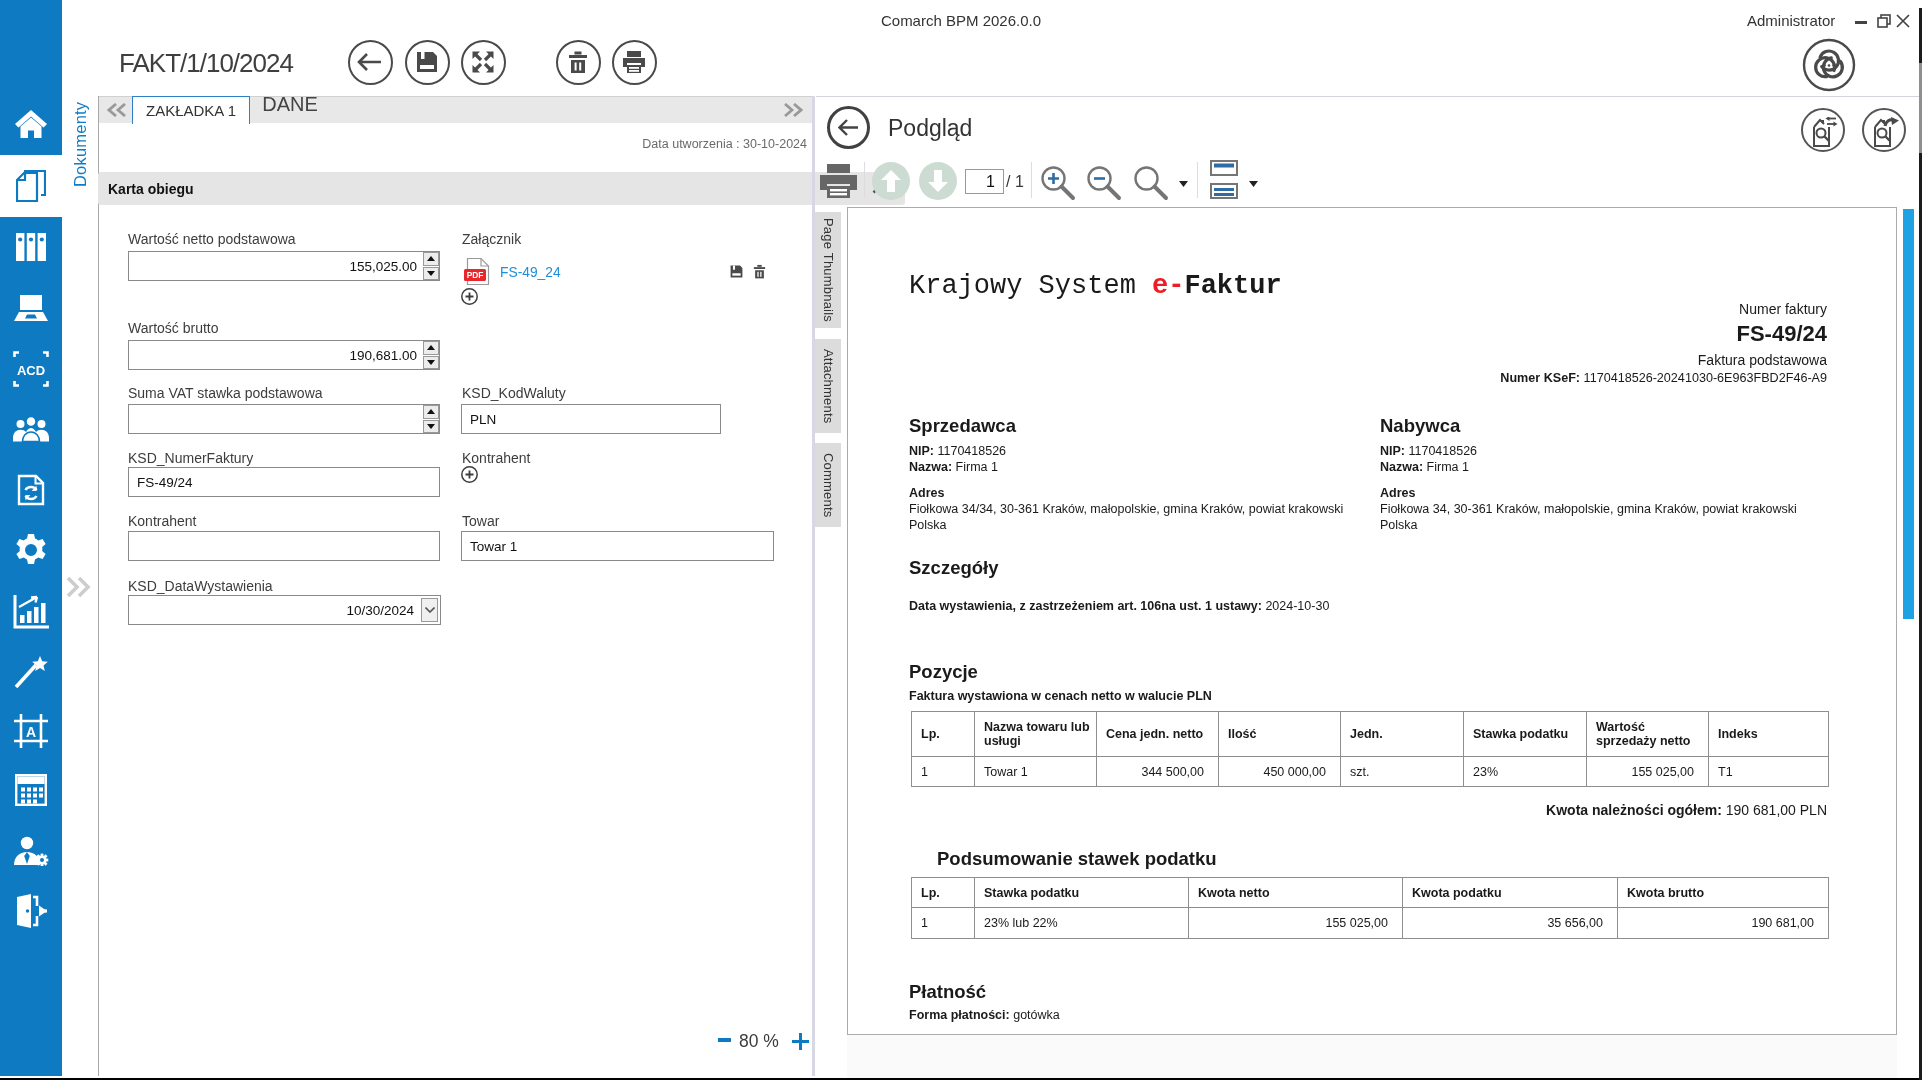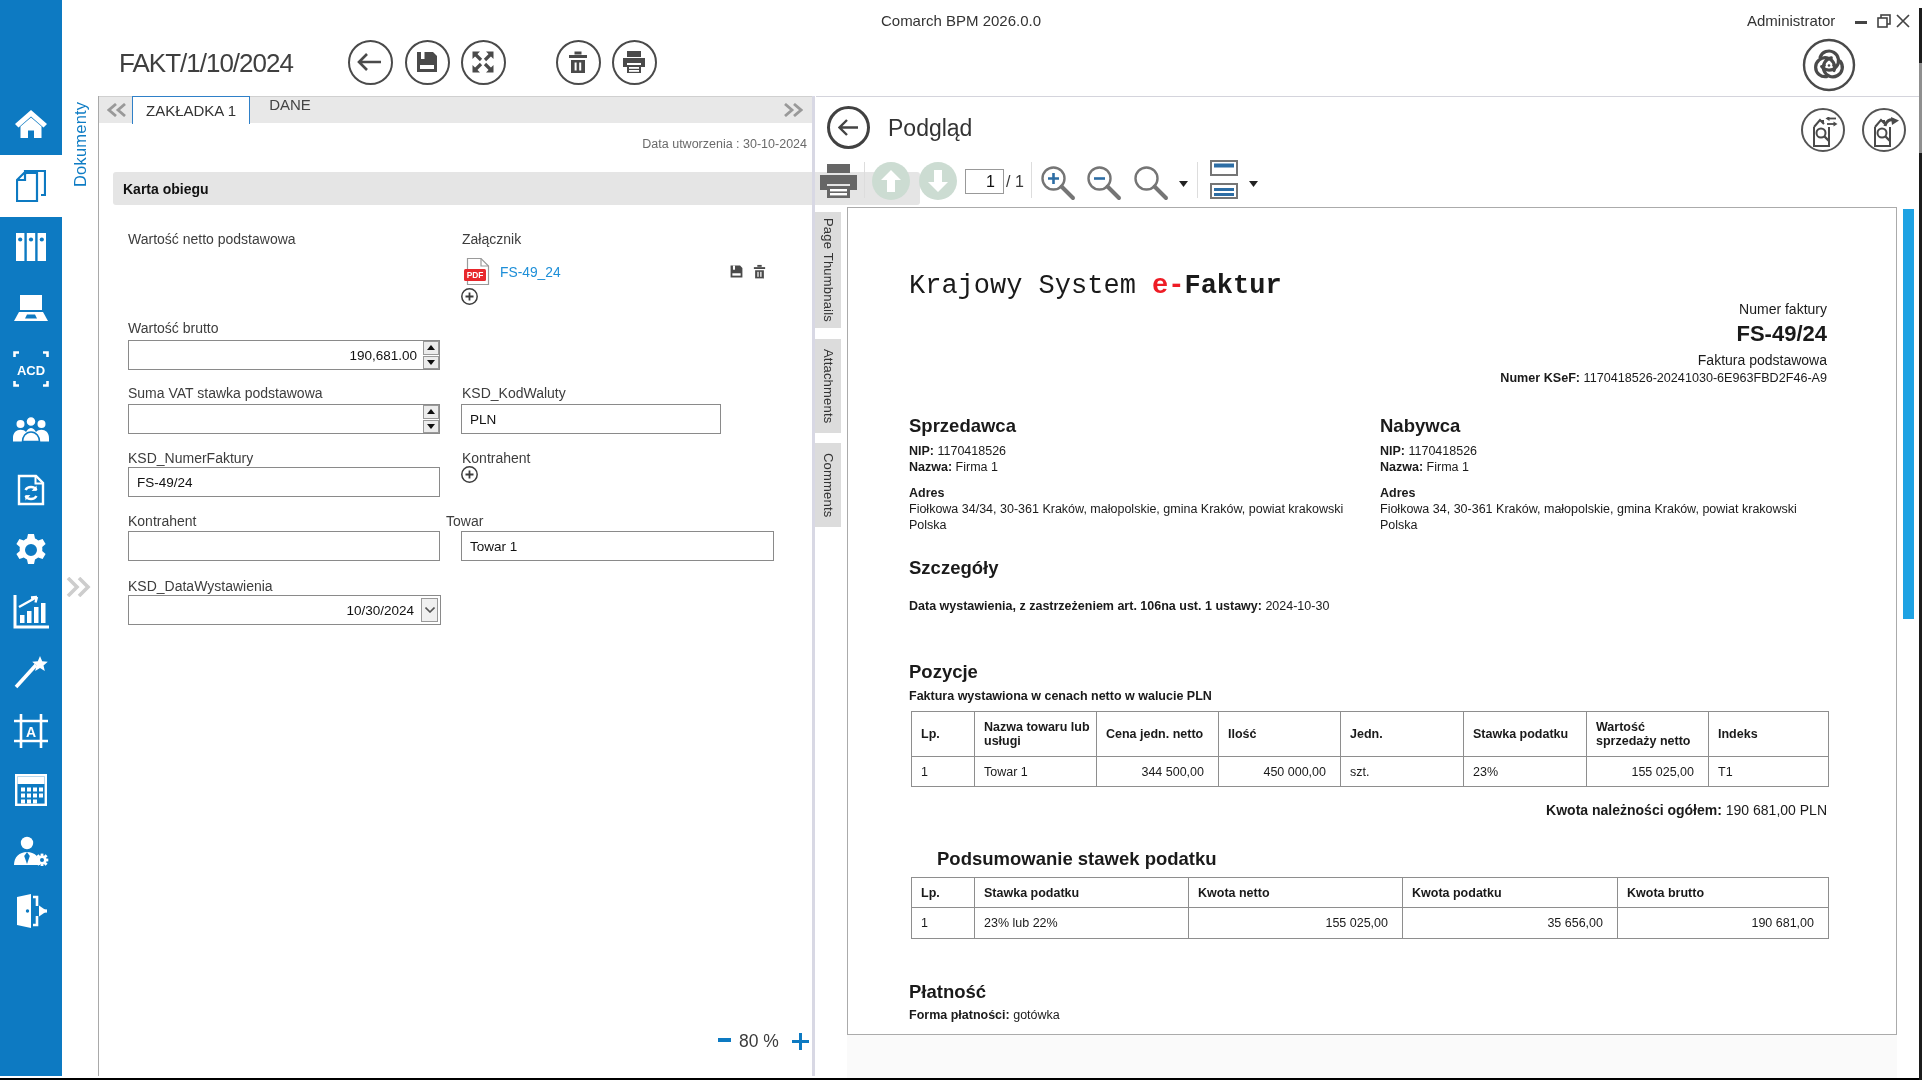--- a/index.html
+++ b/index.html
@@ -27,25 +27,25 @@
 
 #fakt-title { left:119px; top:48px; font-size:26px; color:#3f3f3f; letter-spacing:-1.0px; }
 .cbtn { position:absolute; width:45px; height:45px; border:2.5px solid #4a4a4a; border-radius:50%;
   background:#fff; display:flex; align-items:center; justify-content:center; }
 
 
 #tabbar { left:99px; top:96px; width:714px; height:27px; background:#e8e8e8; border-top:1px solid #d0d0d0; }
 #tab-active { left:132px; top:96px; width:118px; height:28px; background:#fff;
   border:1px solid #2f80c8; border-bottom:none; font-size:15px; color:#333;
   display:flex; align-items:center; justify-content:center; }
-#tab-dane { left:252px; top:96px; width:76px; height:16px; font-size:15px; color:#444;
+#tab-dane { left:252px; top:96px; width:76px; height:16px; font-size:20px; color:#444;
   display:flex; align-items:center; justify-content:center; }
 
 #data-utw { left:507px; top:137px; width:300px; text-align:right; font-size:12.5px; color:#6a6a6a; }
-#karta { left:113px; top:172px; width:807px; height:33px; background:#e5e5e5; border-radius:3px; }
+#karta { left:98px; top:172px; width:807px; height:33px; background:#e5e5e5; border-radius:3px; }
 #karta span { position:absolute; left:10px; top:9px; font-weight:bold; font-size:14px; color:#111; }
 
 
 .flabel { position:absolute; font-size:14px; color:#3d3d3d; }
 .finput { position:absolute; width:312px; height:30px; border:1px solid #8a8a8a; background:#fff;
   font-size:13.5px; color:#111; }
 .finput .val { position:absolute; top:7px; }
 .vr { right:22px; }
 .vl { left:8px; }
 .spin { position:absolute; right:0px; top:0px; width:16px; height:28px; }
@@ -299,20 +299,35 @@
 
   <div class="abs" id="data-utw">Data utworzenia : 30-10-2024</div>
   <div class="abs" id="karta">
       <span>Karta obiegu</span>
     <svg style="position:absolute; right:14px; top:11px;" width="19" height="11" viewBox="0 0 19 11">
       <path d="M1.5 9.5 L9.5 1.5 L17.5 9.5" fill="none" stroke="#555" stroke-width="2.6"></path>
     </svg>
   </div>
 
   <div class="flabel" style="left:128px; top:231px;">Wartość netto podstawowa</div>
+  <div class="finput" style="left:128px; top:251px;">
+    <span class="val vr">155,025.00</span>
+    <span class="spin">
+      <span class="b" style="top:0;">
+          <svg width="8" height="5">
+            <path d="M0 5 L4 0 L8 5 Z" fill="#111"></path>
+          </svg>
+        </span>
+      <span class="b" style="top:14.5px;">
+          <svg width="8" height="5">
+            <path d="M0 0 L4 5 L8 0 Z" fill="#111"></path>
+          </svg>
+        </span>
+    </span>
+  </div>
 
   <div class="flabel" style="left:128px; top:320px;">Wartość brutto</div>
   <div class="finput" style="left:128px; top:340px;">
     <span class="val vr">190,681.00</span>
     <span class="spin">
       <span class="b" style="top:0;">
           <svg width="8" height="5">
             <path d="M0 5 L4 0 L8 5 Z" fill="#111"></path>
           </svg>
         </span>
@@ -388,21 +403,21 @@
   <div class="finput" style="left:461px; top:404px; width:260px;">
       <span class="val vl">PLN</span>
     </div>
 
   <div class="flabel" style="left:462px; top:450px;">Kontrahent</div>
   <svg class="abs plusc" style="left:461px; top:466px;" viewBox="0 0 17 17">
     <circle cx="8.5" cy="8.5" r="7.7" fill="none" stroke="#3d3d3d" stroke-width="1.5"></circle>
     <path d="M8.5 4.5 V12.5 M4.5 8.5 H12.5" stroke="#3d3d3d" stroke-width="1.8"></path>
   </svg>
 
-  <div class="flabel" style="left:446px; top:513px;text-align:center;">Towar</div>
+  <div class="flabel" style="left:462px; top:513px;text-align:center;">Towar</div>
   <div class="finput" style="left:461px; top:531px; width:313px;">
       <span class="val vl">Towar 1</span>
     </div>
 
   <div class="abs" style="left:718px; top:1038px; width:13px; height:3.5px; background:#0d7ac2;"></div>
   <div class="abs" style="left:739px; top:1031px; font-size:17.5px; color:#3b3b3b;">80&nbsp;%</div>
   <div class="abs" style="left:792px; top:1039.5px; width:17px; height:3.5px; background:#0d7ac2;"></div>
   <div class="abs" style="left:798.7px; top:1033px; width:3.5px; height:17px; background:#0d7ac2;"></div>
 
   <div class="abs" id="divider"></div>

